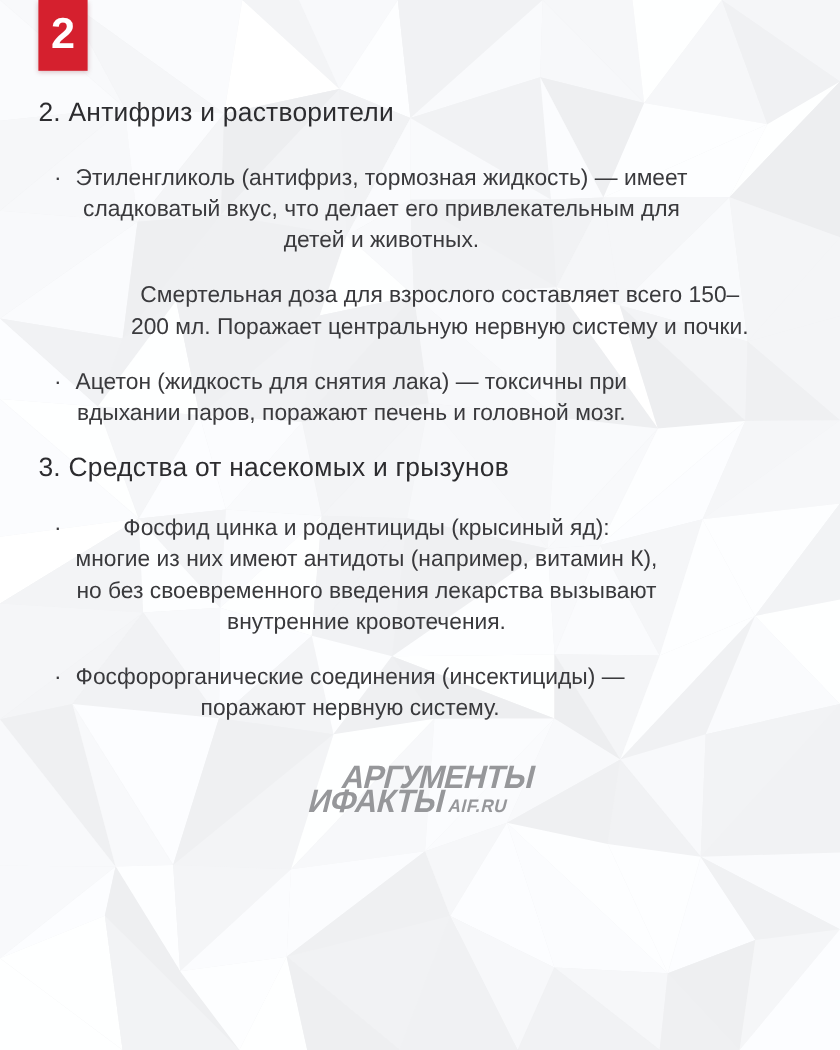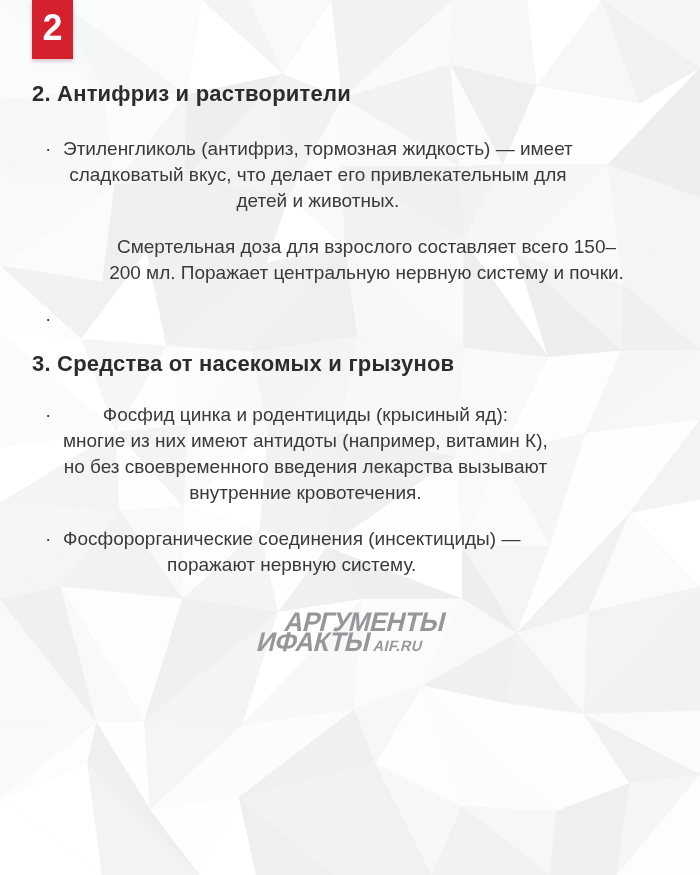--- a/index.html
+++ b/index.html
@@ -21,21 +21,21 @@
     color: #ffffff; font-size: 36px; font-weight: 700; line-height: 1;
     padding-bottom: 3px;
   }
 
   .content {
     position: relative; z-index: 1;
     padding: 82px 30px 0 32px;
     color: #3a3a3d; font-size: 19px; line-height: 26px;
   }
   h2 {
-    font-size: 22px; line-height: 24px; font-weight: 700;
+    font-size: 22px; line-height: 24px; font-weight: 400;
     color: #2c2c2f; letter-spacing: 0.2px;
     margin: 0 0 30px 0;
   }
   h2.second { margin: 18px 0 26px 0; }
   .block { margin: 0 0 20px 0; }
   .intro { margin: 0 0 24px 0; }
   p { margin: 0; white-space: pre-line; text-align: center; }
   .bullet { display: flex; padding-left: 13px; }
   .bullet .dot {
     flex: 0 0 18px; width: 18px; line-height: 26px;
@@ -244,20 +244,22 @@
 сладковатый вкус, что делает его привлекательным для
 детей и животных.</p>
     </div>
 
     <p class="block para">Смертельная доза для взрослого составляет всего 150–
 200 мл. Поражает центральную нервную систему и почки.</p>
 
 
     <div class="block bullet">
       <span class="dot">·</span>
+      <p>Ацетон (жидкость для снятия лака) — токсичны при
+вдыхании паров, поражают печень и головной мозг.</p>
     </div>
 
     <h2 class="second">3. Средства от насекомых и грызунов</h2>
 
 
     <div class="block bullet">
       <span class="dot">·</span>
       <p>Фосфид цинка и родентициды (крысиный яд):
 многие из них имеют антидоты (например, витамин К),
 но без своевременного введения лекарства вызывают

